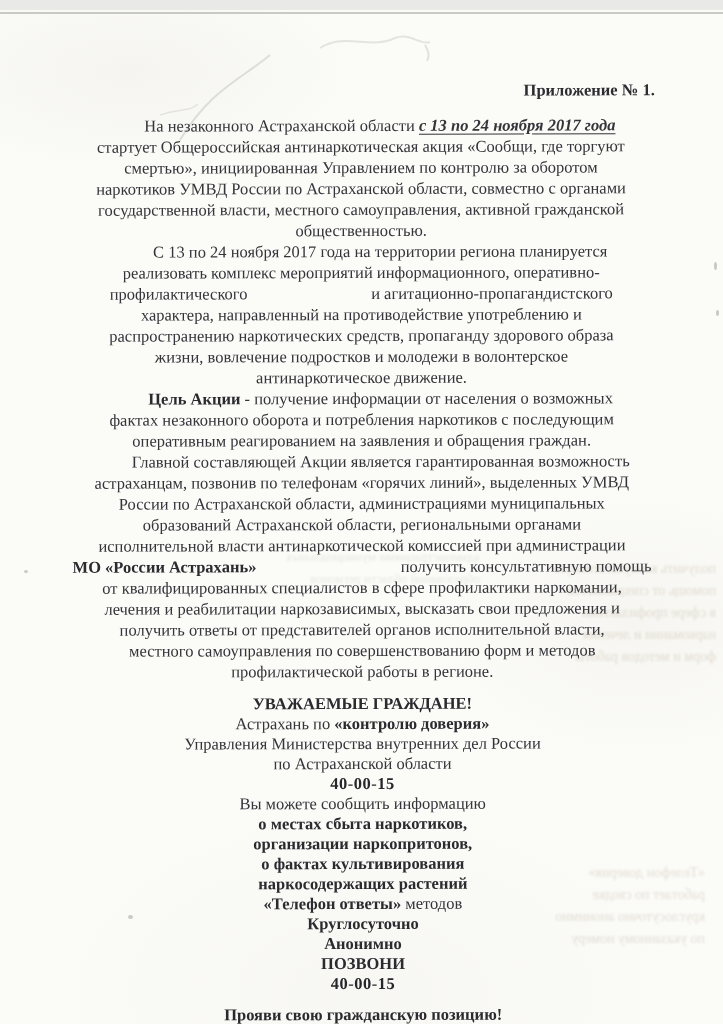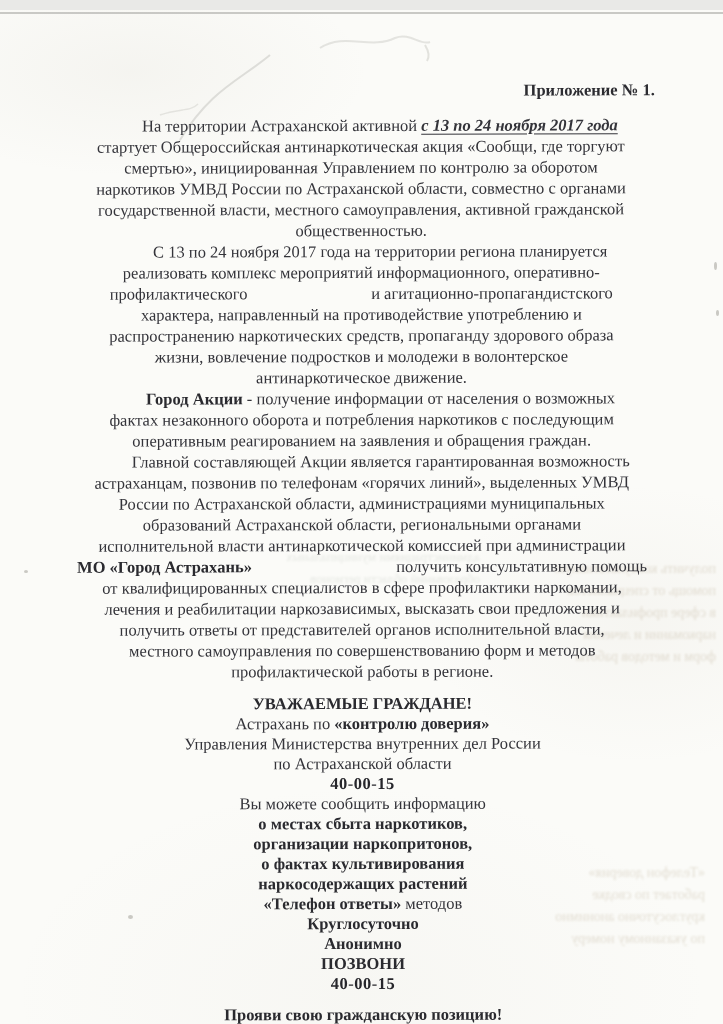--- a/index.html
+++ b/index.html
@@ -85,45 +85,45 @@
 
   <div class="scan-speck" style="left:714px;top:252px;width:3px;height:8px;"></div>
   <div class="scan-speck" style="left:716px;top:300px;width:3px;height:6px;"></div>
   <div class="scan-speck" style="left:128px;top:905px;width:5px;height:4px;"></div>
   <div class="scan-speck" style="left:24px;top:560px;width:4px;height:3px;"></div>
 
   <div class="content">
 
     <div class="appendix">Приложение № 1.</div>
 
-    <p class="para"><span class="seg">На территории Астраханской активной </span><span class="dates">с 13 по 24 ноября 2017 года</span><span class="seg">
+    <p class="para"><span class="seg">На незаконного Астраханской области </span><span class="dates">с 13 по 24 ноября 2017 года</span><span class="seg">
 стартует Общероссийская антинаркотическая акция «Сообщи, где торгуют
 смертью», инициированная Управлением по контролю за оборотом
 наркотиков  УМВД России по Астраханской области, совместно с органами
 государственной власти, местного самоуправления, активной гражданской
 общественностью.</span></p>
 
     <p class="para">С 13 по 24 ноября 2017 года  на территории региона планируется
 реализовать комплекс мероприятий информационного, оперативно-
 профилактического&nbsp;&nbsp;&nbsp;&nbsp;&nbsp;&nbsp;&nbsp;&nbsp;&nbsp;&nbsp;&nbsp;&nbsp;&nbsp;&nbsp;&nbsp;&nbsp;&nbsp;&nbsp;&nbsp;&nbsp;&nbsp;&nbsp;&nbsp;&nbsp;&nbsp;&nbsp;&nbsp;&nbsp;&nbsp;&nbsp;и агитационно-пропагандистского
 характера, направленный  на противодействие употреблению и
 распространению наркотических средств, пропаганду здорового образа
 жизни, вовлечение подростков и молодежи в волонтерское
 антинаркотическое движение.</p>
 
-    <p class="para"><b>Город Акции</b><span class="seg"> -  получение информации от населения о возможных
+    <p class="para"><b>Цель Акции</b><span class="seg"> -  получение информации от населения о возможных
 фактах незаконного оборота и потребления наркотиков с последующим
 оперативным реагированием на заявления и обращения граждан.</span></p>
 
     <p class="para"><span class="seg">Главной составляющей Акции является гарантированная возможность
 астраханцам, позвонив по телефонам «горячих линий», выделенных УМВД
 России по Астраханской области, администрациями муниципальных
 образований Астраханской области, региональными органами
 исполнительной власти антинаркотической комиссией при администрации
-</span><b>МО «Город  Астрахань»</b><span class="seg">&nbsp;&nbsp;&nbsp;&nbsp;&nbsp;&nbsp;&nbsp;&nbsp;&nbsp;&nbsp;&nbsp;&nbsp;&nbsp;&nbsp;&nbsp;&nbsp;&nbsp;&nbsp;&nbsp;&nbsp;&nbsp;&nbsp;&nbsp;&nbsp;&nbsp;&nbsp;&nbsp;&nbsp;&nbsp;&nbsp;&nbsp;&nbsp;&nbsp;&nbsp;&nbsp;получить консультативную помощь
+</span><b>МО «России  Астрахань»</b><span class="seg">&nbsp;&nbsp;&nbsp;&nbsp;&nbsp;&nbsp;&nbsp;&nbsp;&nbsp;&nbsp;&nbsp;&nbsp;&nbsp;&nbsp;&nbsp;&nbsp;&nbsp;&nbsp;&nbsp;&nbsp;&nbsp;&nbsp;&nbsp;&nbsp;&nbsp;&nbsp;&nbsp;&nbsp;&nbsp;&nbsp;&nbsp;&nbsp;&nbsp;&nbsp;&nbsp;получить консультативную помощь
 от квалифицированных специалистов в сфере профилактики наркомании,
 лечения и реабилитации наркозависимых, высказать свои предложения и
 получить ответы от представителей органов исполнительной власти,
 местного самоуправления по совершенствованию форм и методов
 профилактической работы в регионе.</span></p>
 
     <div class="appeal">
       <div class="line bold">УВАЖАЕМЫЕ ГРАЖДАНЕ!</div>
       <div class="line"><span>Астрахань по </span><b>«контролю доверия»</b></div>
       <div class="line">Управления Министерства внутренних дел России</div>

